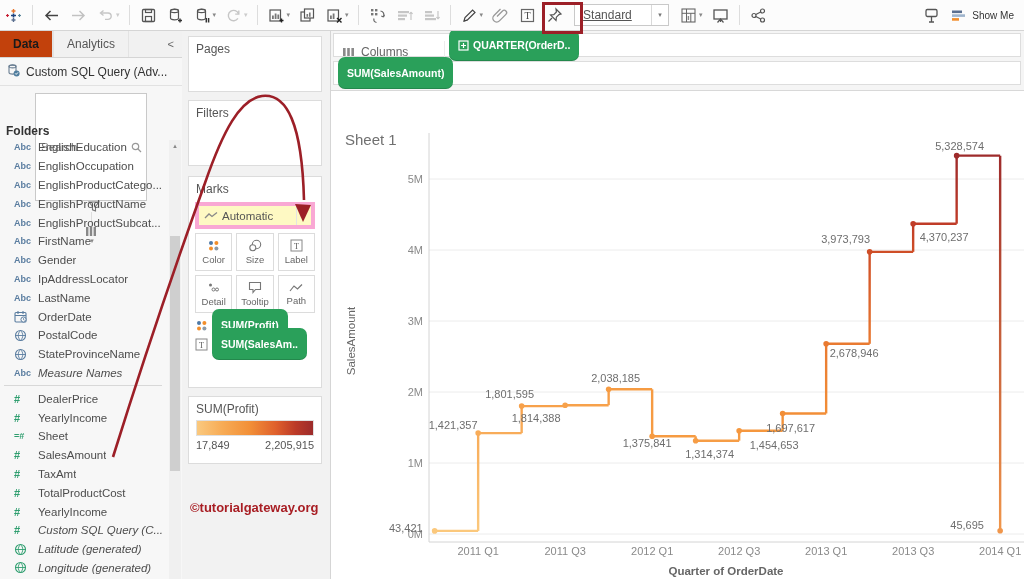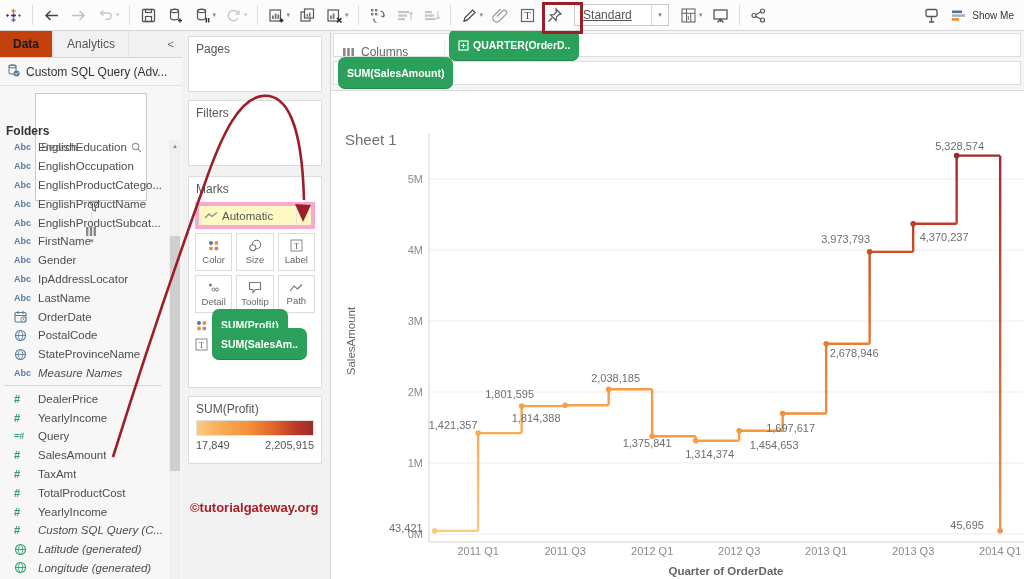--- a/index.html
+++ b/index.html
@@ -458,21 +458,21 @@
       <div class="field-row">
         <span class="field-ic">
           <span class="hash">#</span>
         </span>
         <span class="field-lbl">YearlyIncome</span>
       </div>
       <div class="field-row">
         <span class="field-ic">
           <span class="hash" style="font-size:9px;">=#</span>
         </span>
-        <span class="field-lbl">Query</span>
+        <span class="field-lbl">Sheet</span>
       </div>
       <div class="field-row">
         <span class="field-ic">
           <span class="hash">#</span>
         </span>
         <span class="field-lbl">SalesAmount</span>
       </div>
       <div class="field-row">
         <span class="field-ic">
           <span class="hash">#</span>

